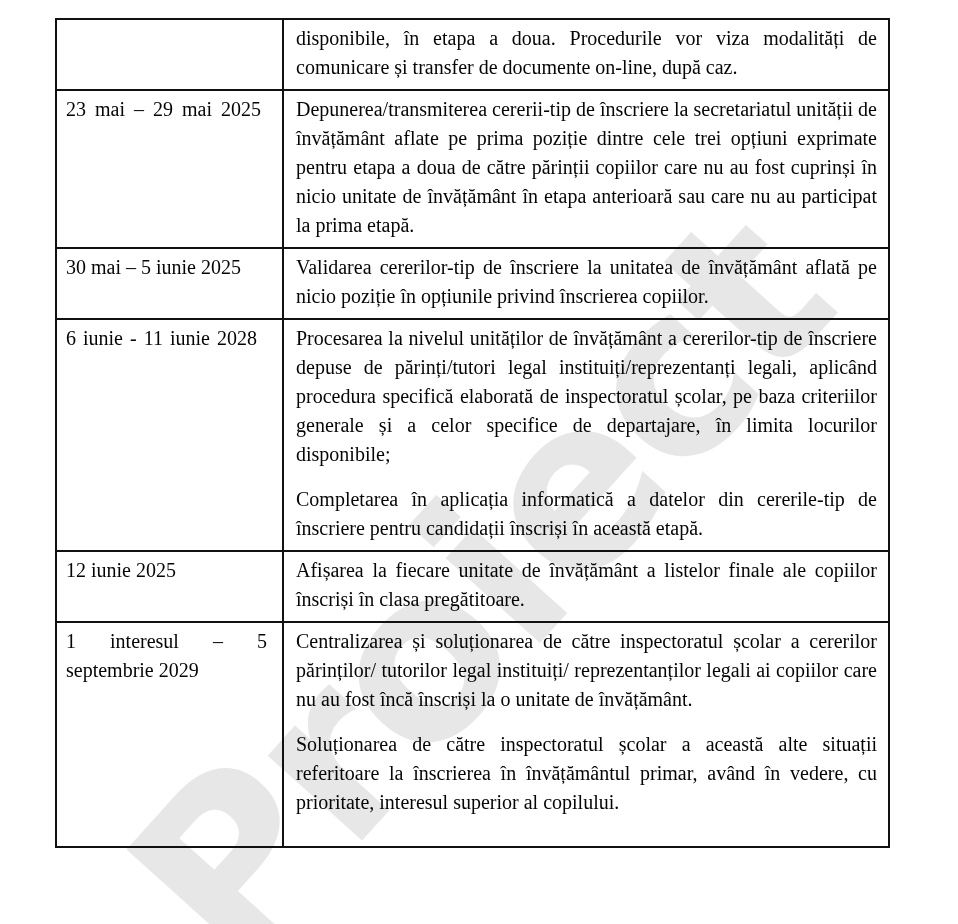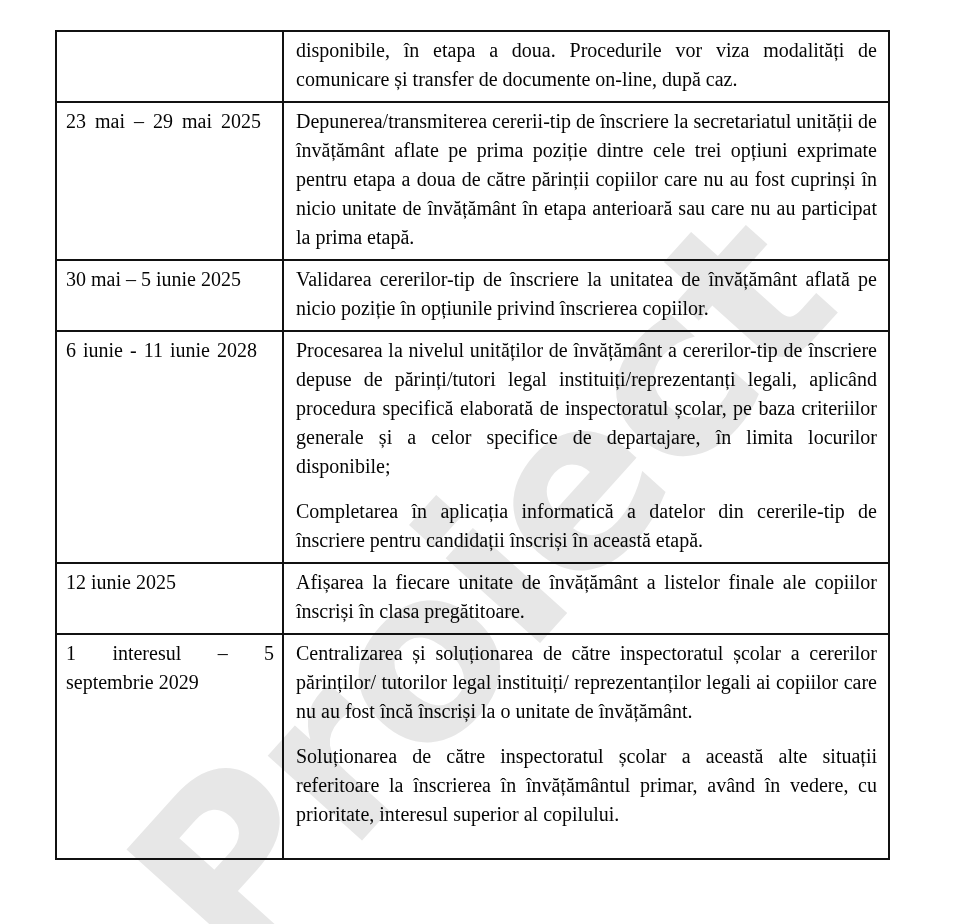--- a/index.html
+++ b/index.html
@@ -29,37 +29,37 @@
     font-weight:bold;
     font-size:232px;
     letter-spacing:-4px;
     color:var(--watermark-color);
     z-index:0;
     user-select:none;
     white-space:nowrap;
   }
   table.schedule{
     position:absolute;
-    left:55px;top:30px;
+    left:55px;top:18px;
     width:833px;
     border-collapse:collapse;
     table-layout:fixed;
     z-index:1;
     background:transparent;
   }
   table.schedule td{
     border:2px solid var(--border-color);
     vertical-align:top;
     font-size:20px;
     line-height:29px;
     background:transparent;
   }
   td.date-cell{
     width:227px;
-    padding:4px 8px 7px 9px;
+    padding:4px 15px 7px 9px;
   }
   td.desc-cell{
     width:606px;
     padding:4px 11px 7px 12px;
   }
   td.desc-cell p{
     margin:0;
     text-align:justify;
   }
   td.desc-cell p + p{

